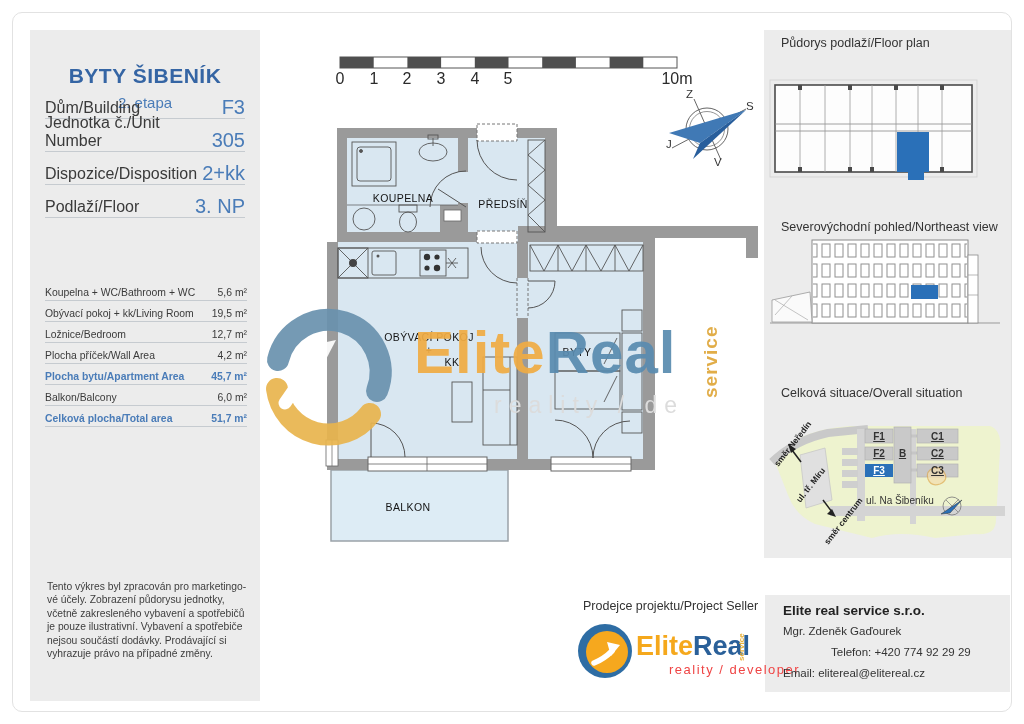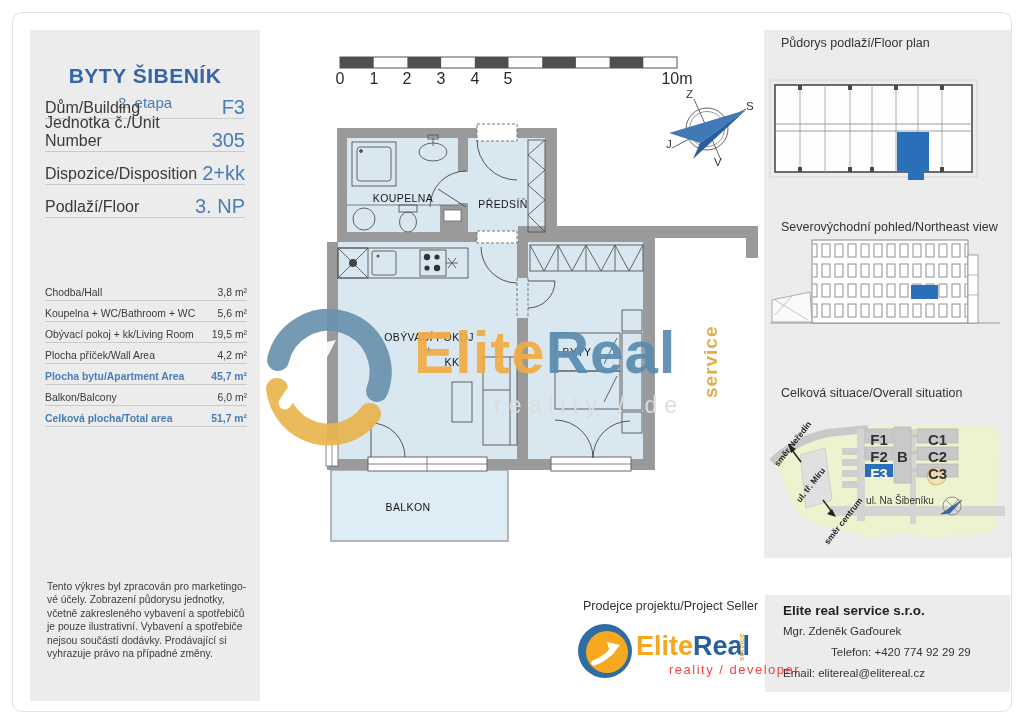--- a/index.html
+++ b/index.html
@@ -27,21 +27,21 @@
   .tick{font-size:16px;color:#2b2b2b;}
   .cpt{font-size:11.5px;color:#333;}
   
   .wm-name{left:414px;top:318px;font-size:60px;font-weight:bold;letter-spacing:1px;opacity:.93;}
   .wm-name .o{color:#f0ac44;}
   .wm-name .b{color:#5a8cb0;}
   .wm-serv{left:700px;top:398px;transform:rotate(-90deg);transform-origin:left top;font-size:19px;font-weight:bold;color:#e0a93f;letter-spacing:1px;opacity:.95;}
   .wm-tag{left:494px;top:392px;font-size:23px;color:#dcdcdc;letter-spacing:7px;}
   
   .sect{font-size:12.5px;color:#333;}
-  .site-lbl{font-size:15px;font-weight:bold;color:#333;}
+  .site-lbl{font-size:10px;font-weight:bold;color:#333;text-decoration:underline;}
   .street-lbl{font-size:10px;font-weight:normal;color:#333;}
   .rot{font-size:8.5px;font-weight:bold;color:#222;transform:rotate(-52deg);transform-origin:left top;}
   
   .sell-head{left:583px;top:599px;font-size:12.5px;color:#333;}
   .logo-name{left:636px;top:631px;font-size:27px;font-weight:bold;}
   .logo-name .o{color:#f5a81c;}
   .logo-name .b{color:#2a6099;}
   .logo-serv{left:737px;top:661px;transform:rotate(-90deg);transform-origin:left top;font-size:8px;font-weight:bold;color:#e8b23c;}
   .logo-tag{left:669px;top:662px;font-size:13px;color:#ef4444;letter-spacing:1.5px;}
   .co-title{left:783px;top:603px;font-size:13.5px;font-weight:bold;color:#222;}
@@ -308,30 +308,30 @@
       <span class="val">2+kk</span>
     </div>
     <div class="frow">
       <span class="lab">Podlaží/Floor</span>
       <span class="val">3. NP</span>
     </div>
   </div>
 
   <div class="areas">
     <div class="arow">
-      <span>Chodba/Hall</span>
-        <span>3,8 m²</span>
-    </div>
-    <div class="arow">
       <span>Koupelna + WC/Bathroom + WC</span>
         <span>5,6 m²</span>
     </div>
     <div class="arow">
       <span>Obývací pokoj + kk/Living Room</span>
         <span>19,5 m²</span>
+    </div>
+    <div class="arow">
+      <span>Ložnice/Bedroom</span>
+        <span>12,7 m²</span>
     </div>
     <div class="arow">
       <span>Plocha příček/Wall Area</span>
         <span>4,2 m²</span>
     </div>
     <div class="arow hl">
       <span>Plocha bytu/Apartment Area</span>
         <span>45,7 m²</span>
     </div>
     <div class="arow">

